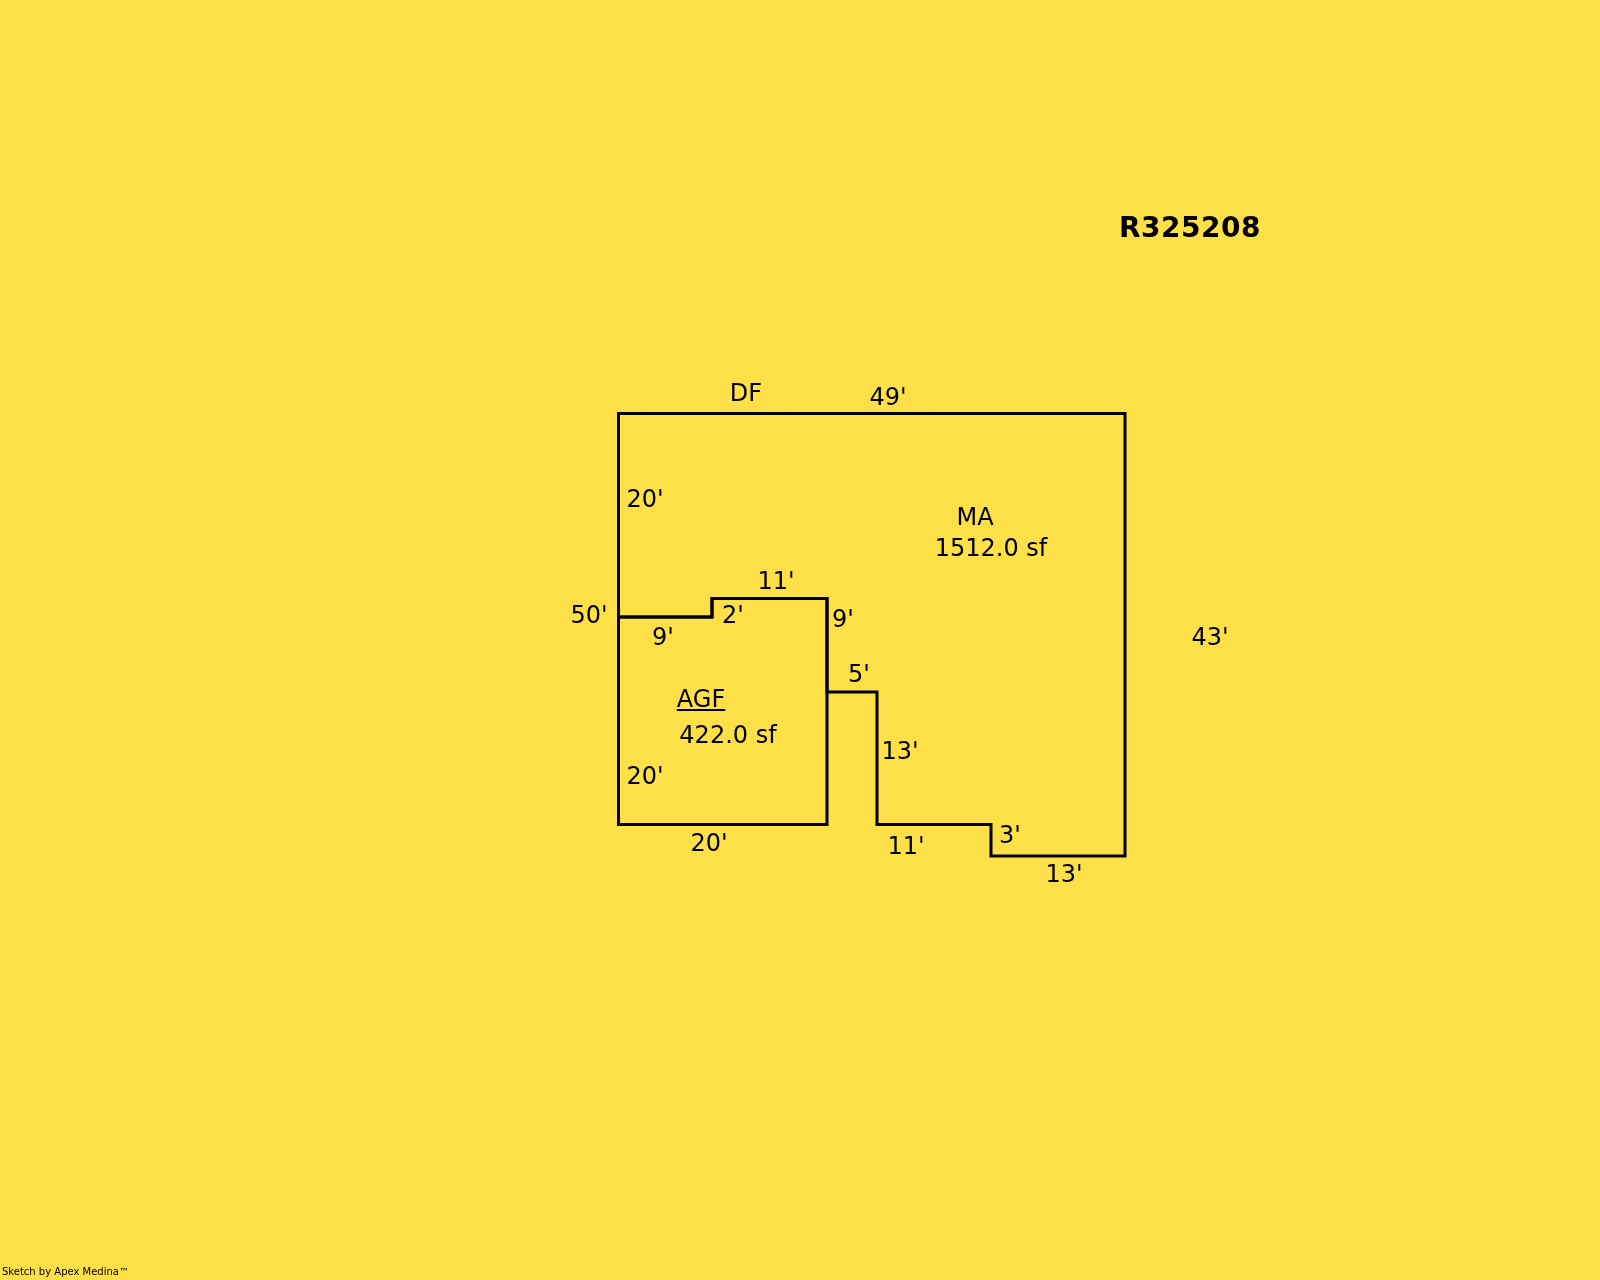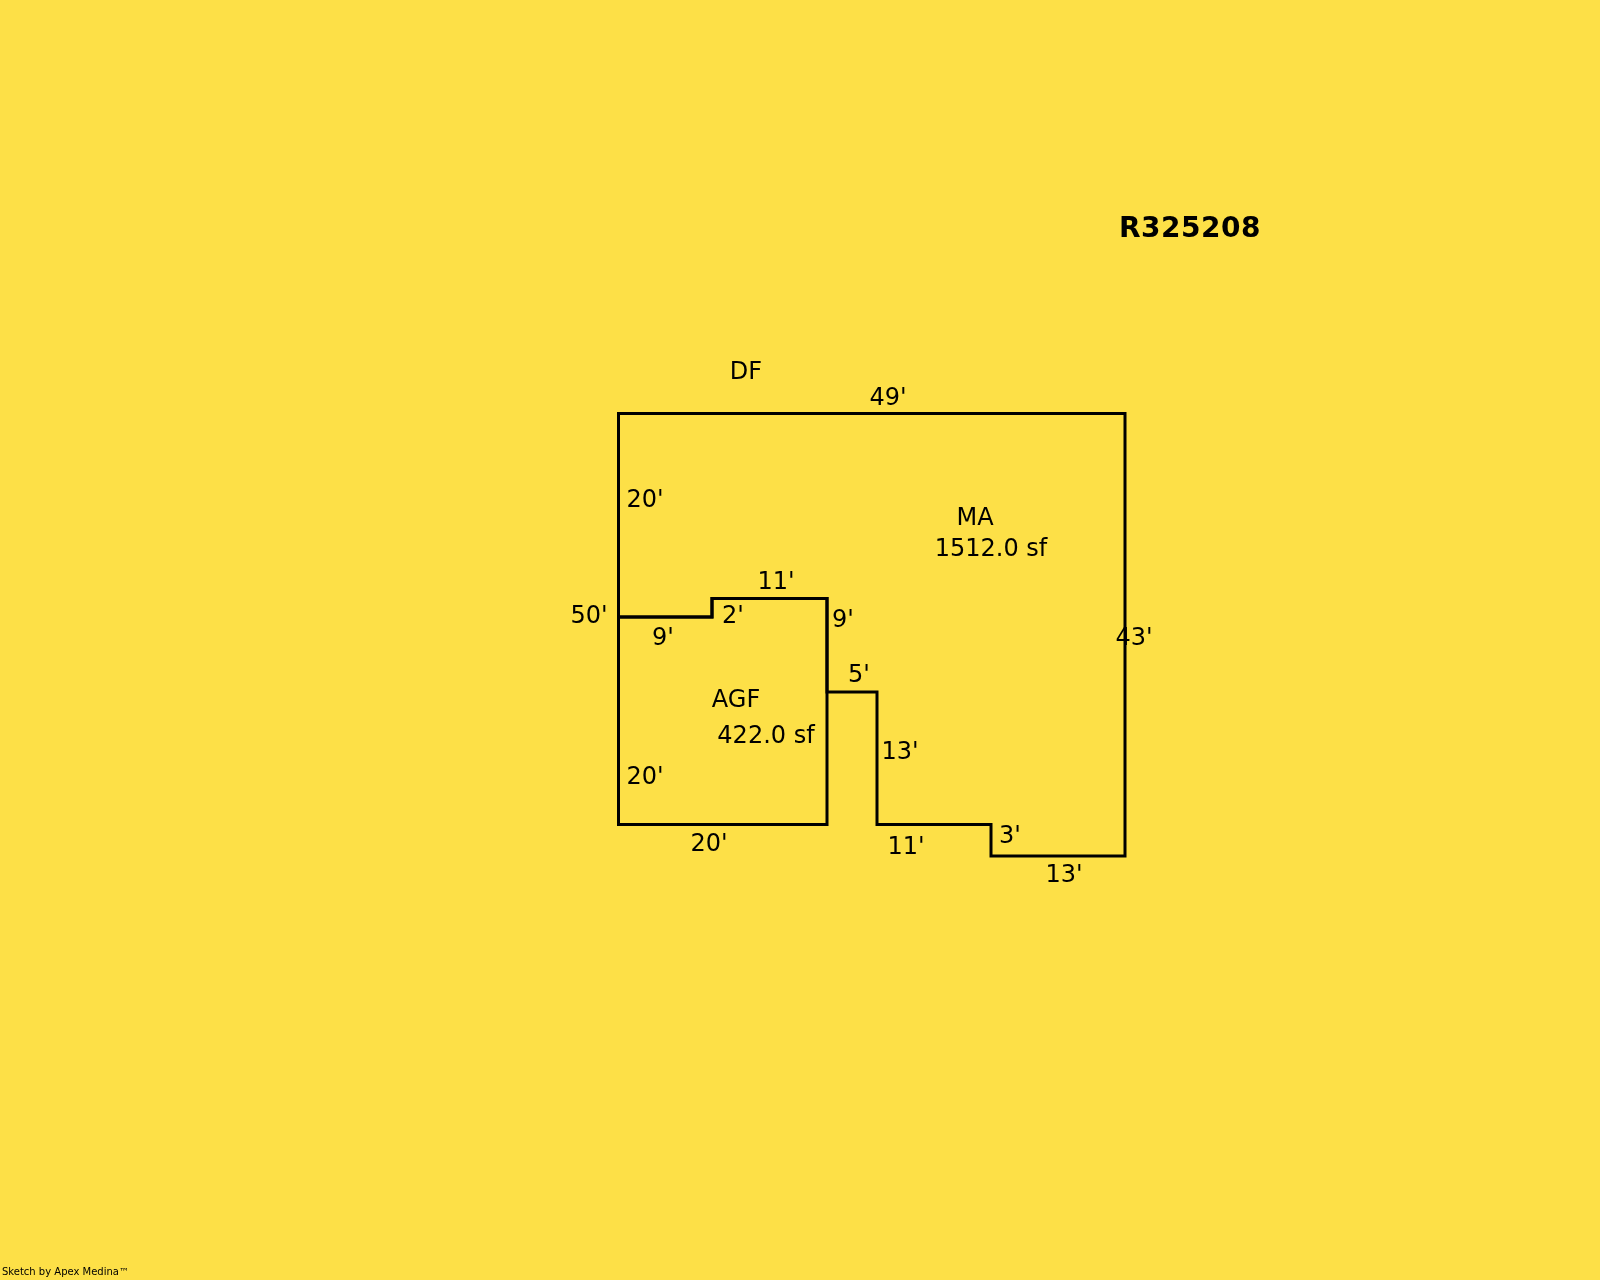--- a/index.html
+++ b/index.html
@@ -59,34 +59,34 @@
 
   <div class="title-block">
     <div>R325208</div>
   </div>
 
   <svg class="plan-svg" viewBox="0 0 1600 1280" xmlns="http://www.w3.org/2000/svg">
     <path d="M 618.5 413.5 H 1125 V 856 H 991 V 824.5 H 877 V 692 H 827 V 598.5 H 712 V 617 H 618.5 Z" fill="none" stroke="#000000" stroke-width="3" stroke-linejoin="miter"></path>
     <path d="M 618.5 617 H 712 V 598.5 H 827 V 824.5 H 618.5 Z" fill="none" stroke="#000000" stroke-width="3" stroke-linejoin="miter"></path>
   </svg>
 
-  <div class="lbl" style="left:746px; top:371px;">DF</div>
+  <div class="lbl" style="left:746px; top:393px;">DF</div>
   <div class="lbl" style="left:975px; top:517px;">MA</div>
   <div class="lbl" style="left:991px; top:548px;">1512.0 sf</div>
-  <div class="lbl" style="left:736px; top:699px;">AGF</div>
-  <div class="lbl" style="left:766px; top:735px;">422.0 sf</div>
+  <div class="lbl" style="left:701px; top:699px;text-decoration:underline;">AGF</div>
+  <div class="lbl" style="left:728px; top:735px;">422.0 sf</div>
 
   <div class="lbl" style="left:888px; top:397px;">49'</div>
   <div class="lbl" style="left:645px; top:499px;">20'</div>
   <div class="lbl" style="left:776px; top:581px;">11'</div>
   <div class="lbl" style="left:589px; top:615px;">50'</div>
   <div class="lbl" style="left:733px; top:615px;">2'</div>
   <div class="lbl" style="left:843px; top:619px;">9'</div>
   <div class="lbl" style="left:663px; top:637px;">9'</div>
-  <div class="lbl" style="left:1134px; top:637px;">43'</div>
+  <div class="lbl" style="left:1210px; top:637px;">43'</div>
   <div class="lbl" style="left:859px; top:674px;">5'</div>
   <div class="lbl" style="left:900px; top:751px;">13'</div>
   <div class="lbl" style="left:645px; top:776px;">20'</div>
   <div class="lbl" style="left:709px; top:843px;">20'</div>
   <div class="lbl" style="left:906px; top:846px;">11'</div>
   <div class="lbl" style="left:1010px; top:835px;">3'</div>
   <div class="lbl" style="left:1064px; top:874px;">13'</div>
 
   <div class="footer-credit">Sketch by Apex Medina™</div>
 

